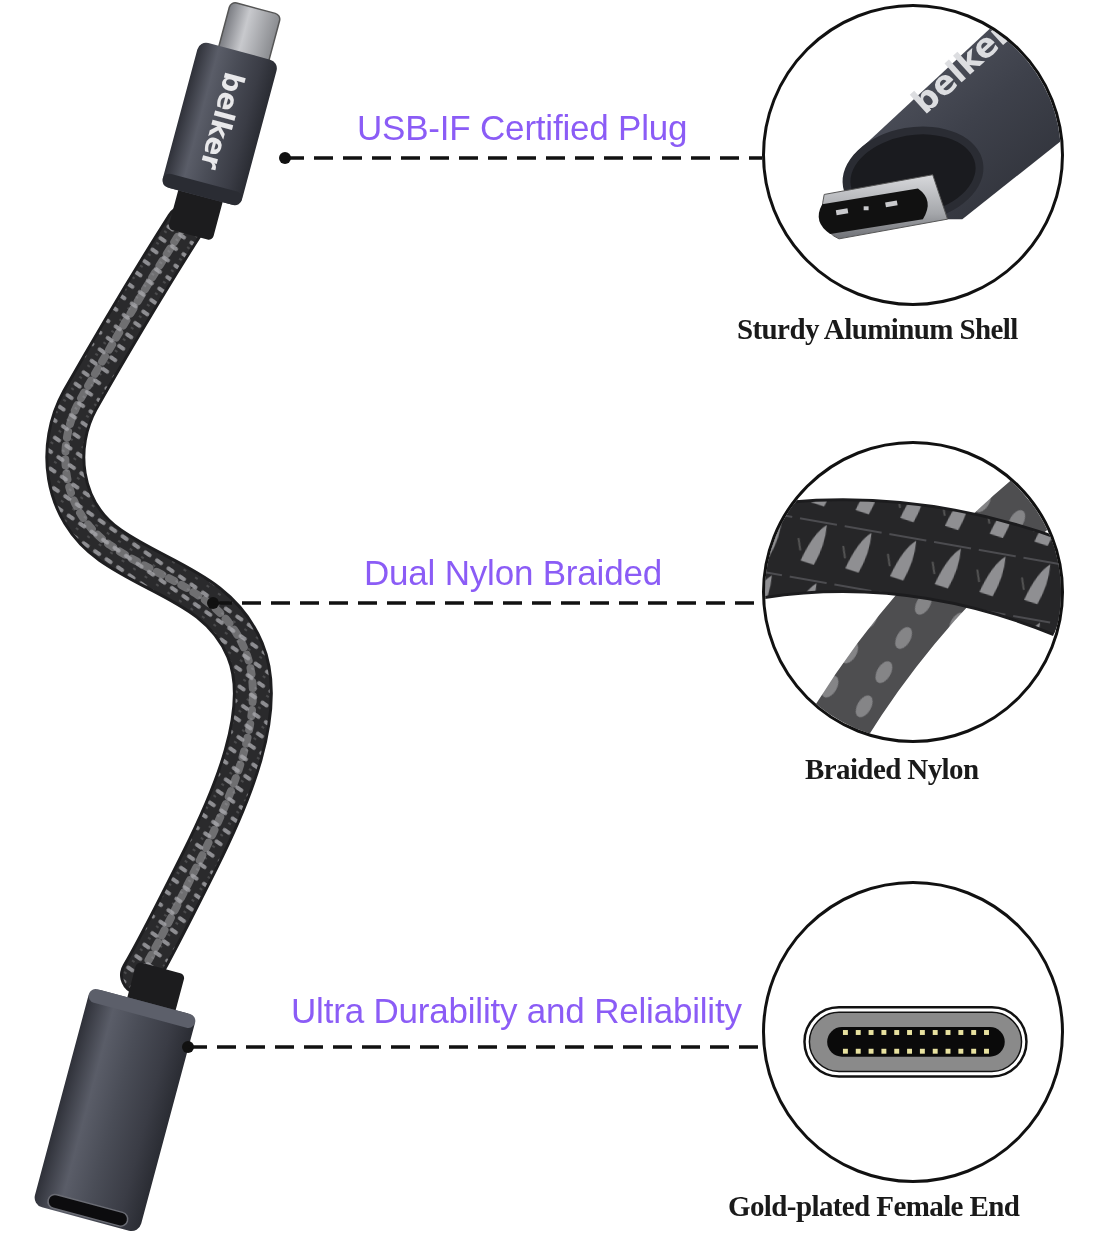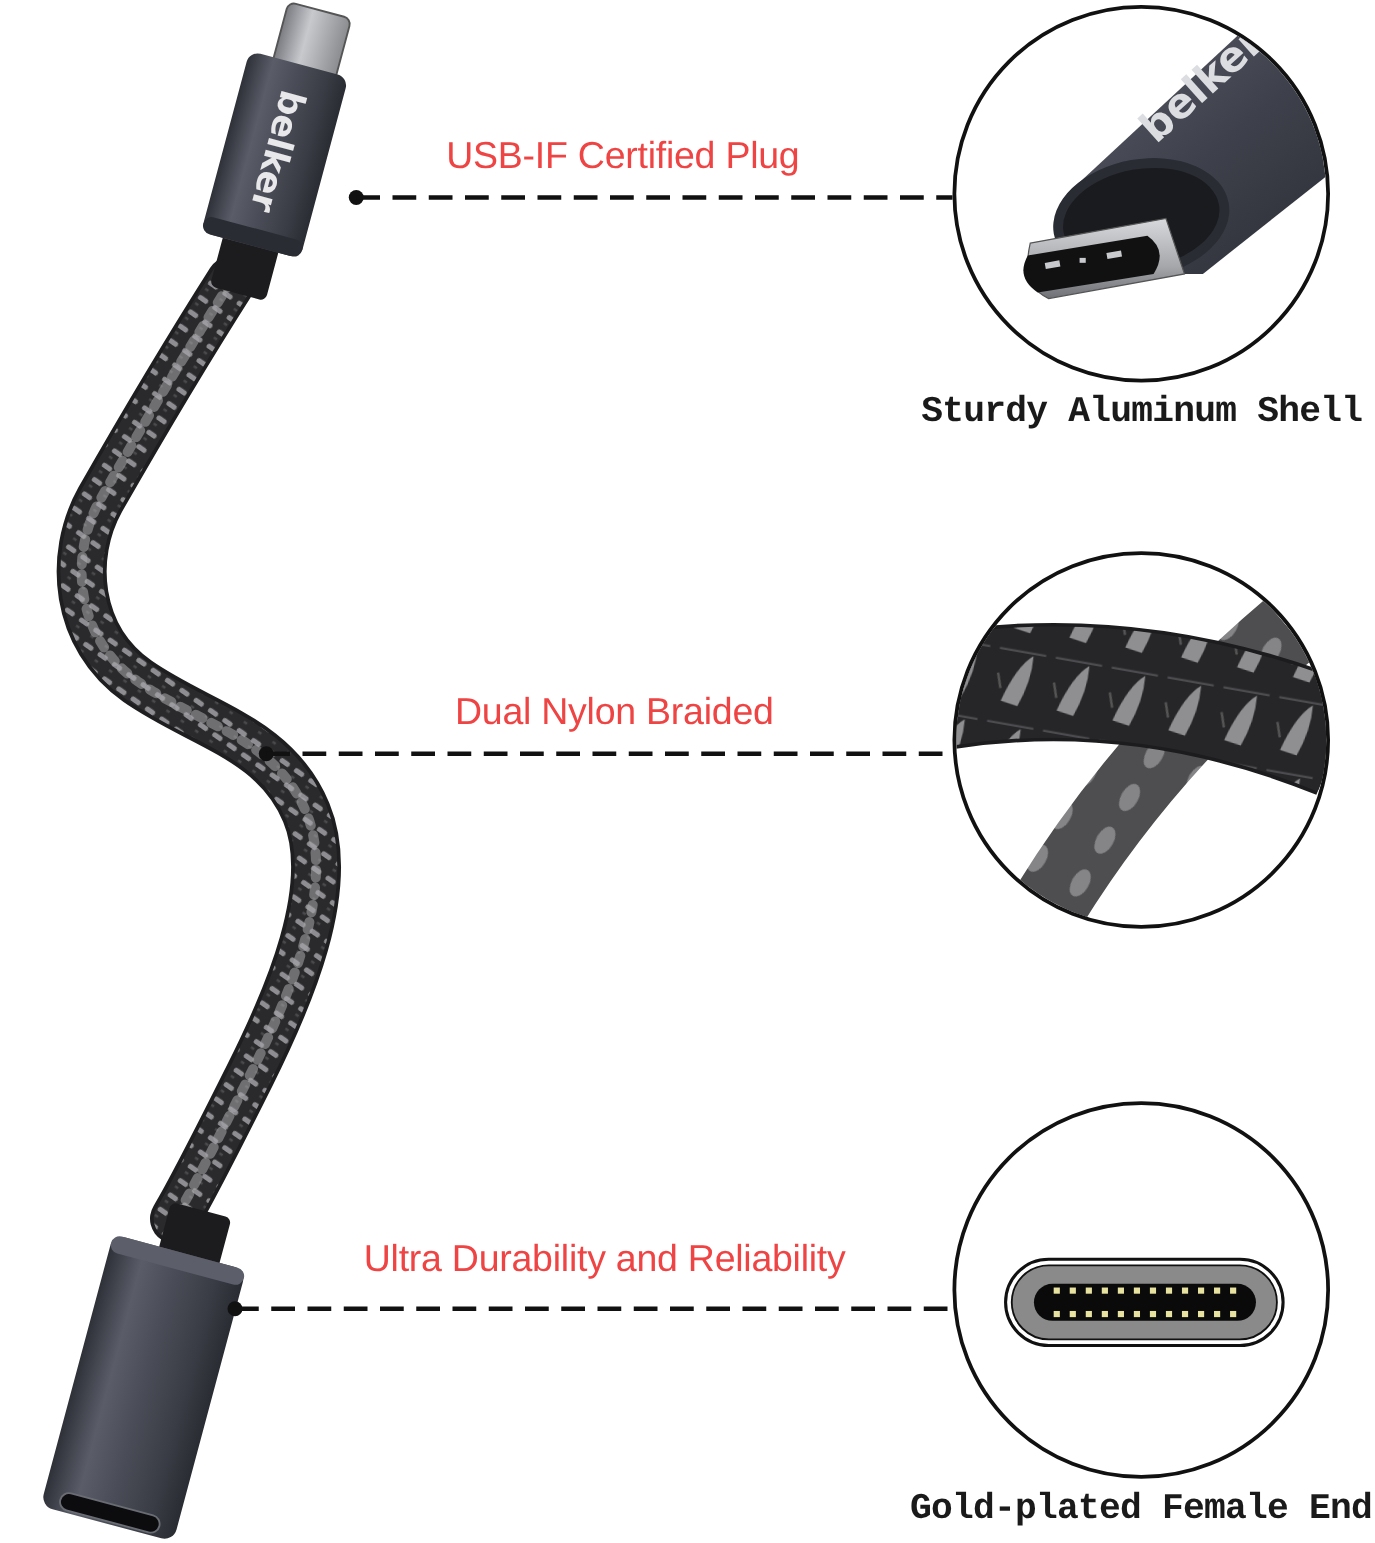--- a/index.html
+++ b/index.html
@@ -2,29 +2,29 @@
 <html><head>
   <meta charset="utf-8">
   <style>
     * { margin: 0; padding: 0; box-sizing: border-box; }
     html, body { width: 1100px; height: 1234px; background: #ffffff; overflow: hidden; }
     body { position: relative; font-family: "DejaVu Sans", "Liberation Sans", sans-serif; }
     #stage { position: absolute; left: 0; top: 0; width: 1100px; height: 1234px; }
     .callout-label {
       position: absolute;
       font-family: "Liberation Sans", "DejaVu Sans", sans-serif;
-      font-size: 30px;
-      color: #ef4444;
+      font-size: 35px;
+      color: #8b5cf6;
       font-weight: 400;
       white-space: nowrap;
       letter-spacing: -0.2px;
     }
     .circle-title {
       position: absolute;
-      font-family: Liberation Mono, monospace;
+      font-family: Liberation Serif, serif;
       font-size: 29px;
       font-weight: 700;
       color: #1a1a1a;
       white-space: nowrap;
       letter-spacing: -0.6px;
       text-align: right;
     }
     .detail-circle {
       position: absolute;
       border-radius: 50%;
@@ -146,20 +146,21 @@
           <ellipse cx="20" cy="20" rx="12" ry="7" fill="#77777a"></ellipse>
         </pattern>
       </defs>
 
       <path d="M 60 310 Q 140 170 270 60" fill="none" stroke="url(#blurBraid)" stroke-width="62" opacity="0.9"></path>
 
       <path d="M -10 110 Q 150 85 310 150" fill="none" stroke="#1c1c1e" stroke-width="96"></path>
       <path d="M -10 110 Q 150 85 310 150" fill="none" stroke="url(#bigBraid)" stroke-width="90"></path>
     </svg>
   </div>
+  <div class="circle-title" style="left:805px; top:753px;">Braided Nylon</div>
 
   <div class="detail-circle" style="left:762px; top:881px; width:302px; height:302px;">
     <svg viewBox="0 0 300 300">
       <rect x="40" y="125" width="225" height="70" rx="35" fill="#ffffff" stroke="#111" stroke-width="2.5"></rect>
       <rect x="45" y="130" width="215" height="60" rx="30" fill="#8a8a8a" stroke="#111" stroke-width="1.5"></rect>
       <rect x="63" y="145" width="180" height="30" rx="15" fill="#0a0a0a"></rect>
       <g fill="#e8e2a0">
         <rect x="79" y="148" width="5" height="5"></rect>
           <rect x="92" y="148" width="5" height="5"></rect>
         <rect x="105" y="148" width="5" height="5"></rect>

